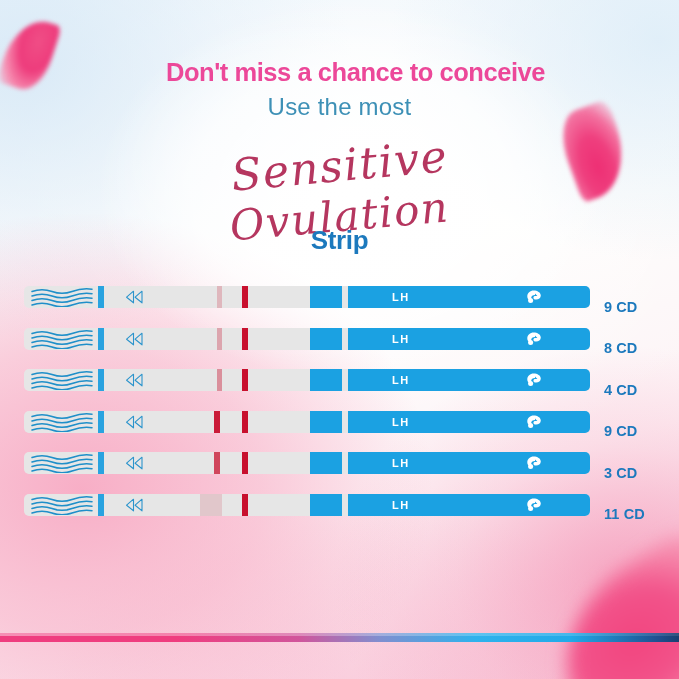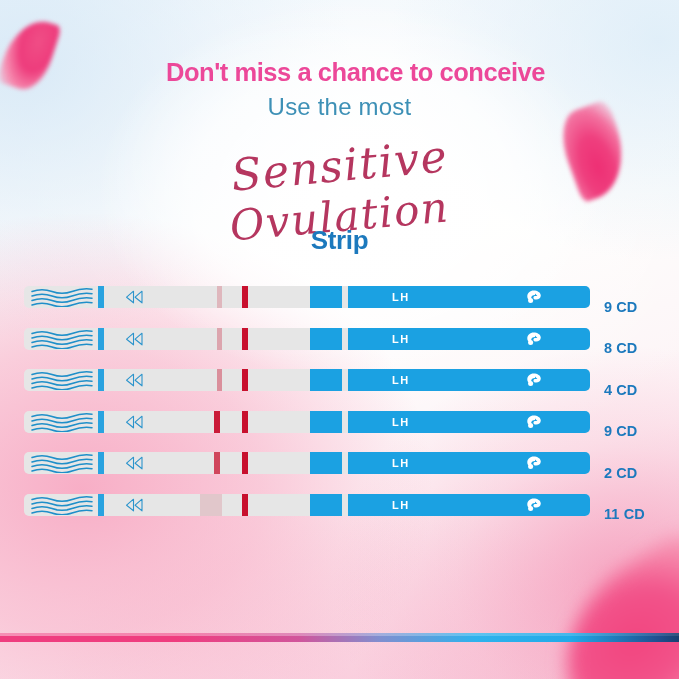--- a/index.html
+++ b/index.html
@@ -462,21 +462,21 @@
             <span class="brand-mark">
               <svg viewBox="0 0 16 14" xmlns="http://www.w3.org/2000/svg">
                 <g fill="#ffffff">
                   <path d="M7.6 0.6 C11.4 0.6 14.8 2.6 14.8 5.6 C14.8 8.0 12.6 9.6 10.2 9.6 C8.6 9.6 7.4 8.9 7.4 7.7 C7.4 6.7 8.3 6.1 9.3 6.1 L11.4 6.1 L9.0 3.4 L9.0 5.0 C6.6 5.0 5.2 6.2 5.2 7.9 C5.2 9.3 6.1 10.4 7.5 11.0 C5.0 11.0 1.3 9.9 1.3 6.4 C1.3 3.0 4.2 0.6 7.6 0.6 Z"></path>
                   <circle cx="4.6" cy="10.4" r="2.5"></circle>
                 </g>
               </svg>
             </span>
           </div>
         </div>
-        <div class="cd-label">2 CD</div>
+        <div class="cd-label">3 CD</div>
       </div>
       <div class="strip-row">
         <div class="strip">
           <div class="wave-zone">
             <svg viewBox="0 0 64 20" xmlns="http://www.w3.org/2000/svg">
               <g fill="none" stroke="#1f8fc9" stroke-width="1.5" stroke-linecap="round">
                 <path d="M2 4.5 Q12 0.8 22 4.5 T42 4.5 T62 2.2"></path>
                 <path d="M2 9.0 Q12 5.3 22 9.0 T42 9.0 T62 6.7"></path>
                 <path d="M2 13.5 Q12 9.8 22 13.5 T42 13.5 T62 11.2"></path>
                 <path d="M2 18.0 Q12 14.3 22 18.0 T42 18.0 T62 15.7"></path>

